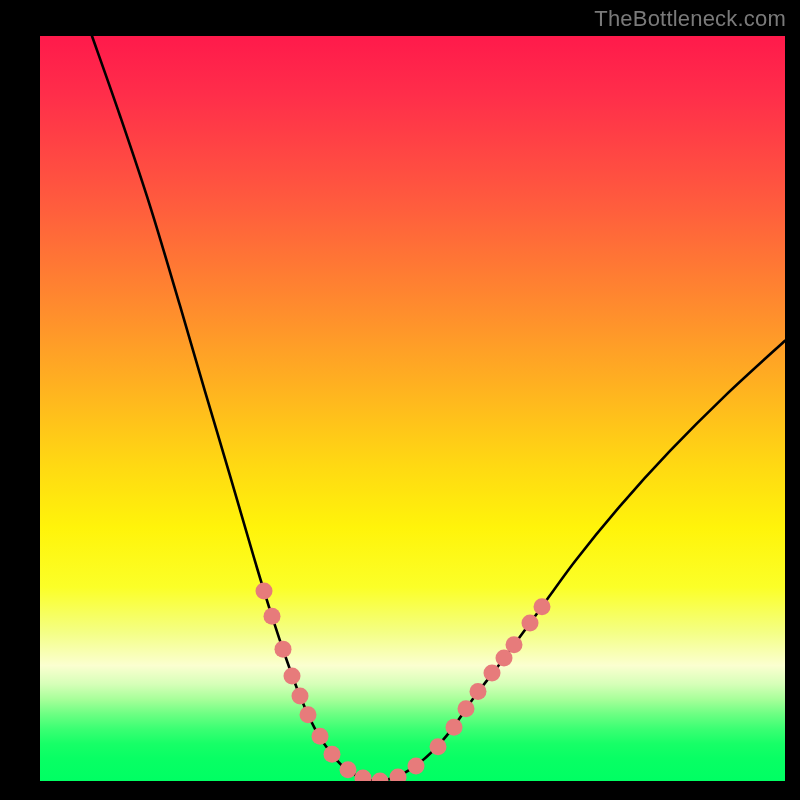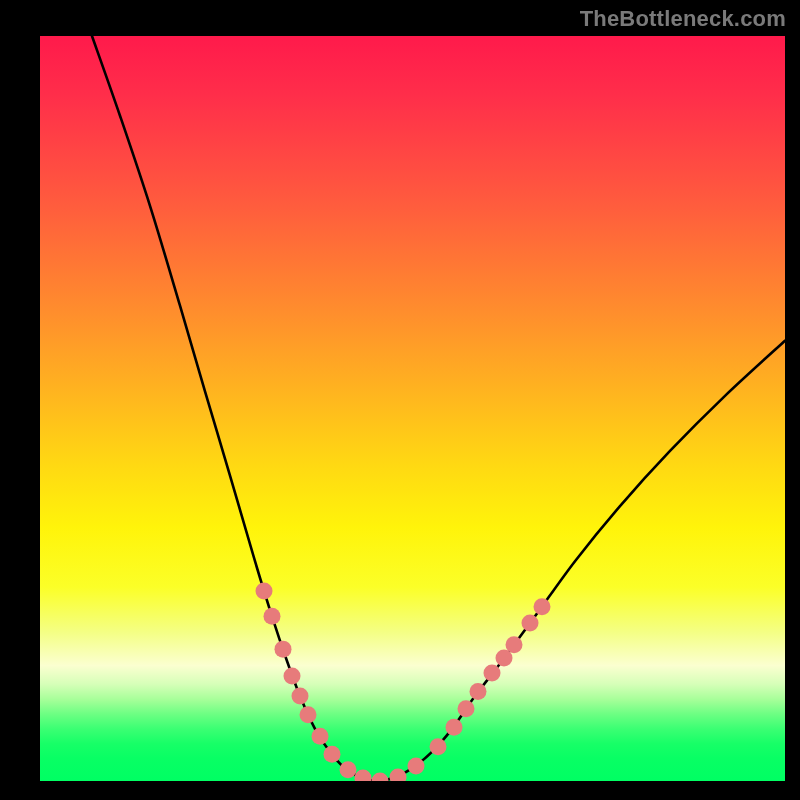--- a/index.html
+++ b/index.html
@@ -50,21 +50,21 @@
       #08ff64 97%,
       #00ff63 100%
     );
   }
   .watermark {
     position: absolute;
     top: 6px;
     right: 14px;
     color: #7a7a7a;
     font-size: 22px;
-    font-weight: 700;
+    font-weight: 400;
     letter-spacing: 0.2px;
     user-select: none;
   }
   svg.curves {
     position: absolute;
     inset: 0;
     width: 100%;
     height: 100%;
     overflow: visible;
   }

